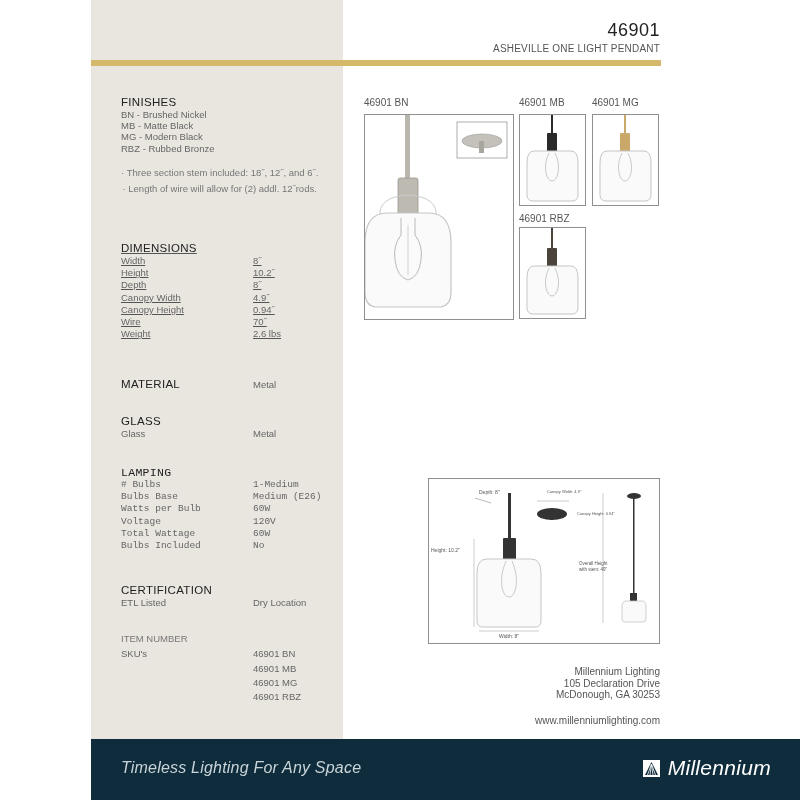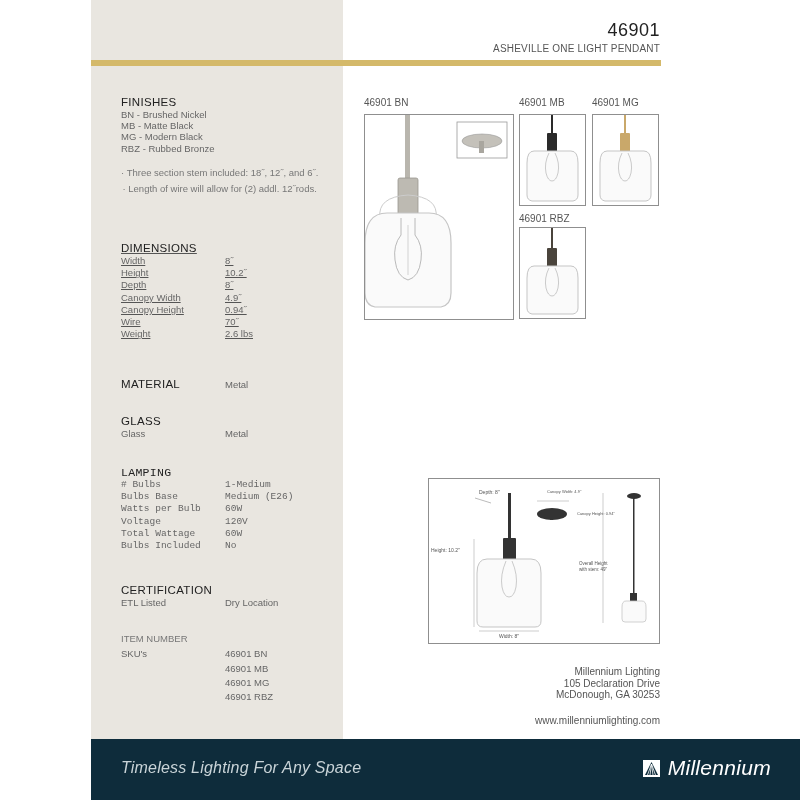--- a/index.html
+++ b/index.html
@@ -7,21 +7,21 @@
   body { position: relative; font-family: "Liberation Sans", "DejaVu Sans", sans-serif; color: #555; }
 
   .left-panel { position: absolute; left: 91px; top: 0; width: 252px; height: 740px; background: #e9e6e0; }
   .gold-bar { position: absolute; left: 91px; top: 60px; width: 570px; height: 6px; background: #d4b96a; }
 
   .hdr-num { position: absolute; right: 140px; top: 20px; font-size: 18px; color: #222; letter-spacing: 0.5px; }
   .hdr-sub { position: absolute; right: 140px; top: 43px; font-size: 10px; color: #555; letter-spacing: 0.2px; }
 
   .sec { position: absolute; left: 121px; }
   .sec-title { font-size: 11.5px; color: #222; letter-spacing: 0.3px; line-height: 13px; }
-  .row { display: flex; font-size: 9.5px; line-height: 12.2px; color: #666; }
+  .row { display: flex; font-size: 9.5px; line-height: 12.2px; color: #666; gap: 28px; }
   .row .k { width: 104px; }
   .plain { font-size: 9.5px; line-height: 11.2px; color: #666; }
   .note { font-size: 9.5px; line-height: 12px; color: #777; margin-top: 0; }
 
   .prod-label { position: absolute; font-size: 10px; color: #555; }
   .frame { position: absolute; border: 1px solid #8f8f8f; background: #fff; }
 
   .address { position: absolute; right: 140px; top: 666px; text-align: right; font-size: 10px; line-height: 11.5px; color: #555; }
   .address .url { margin-top: 14px; }
 

